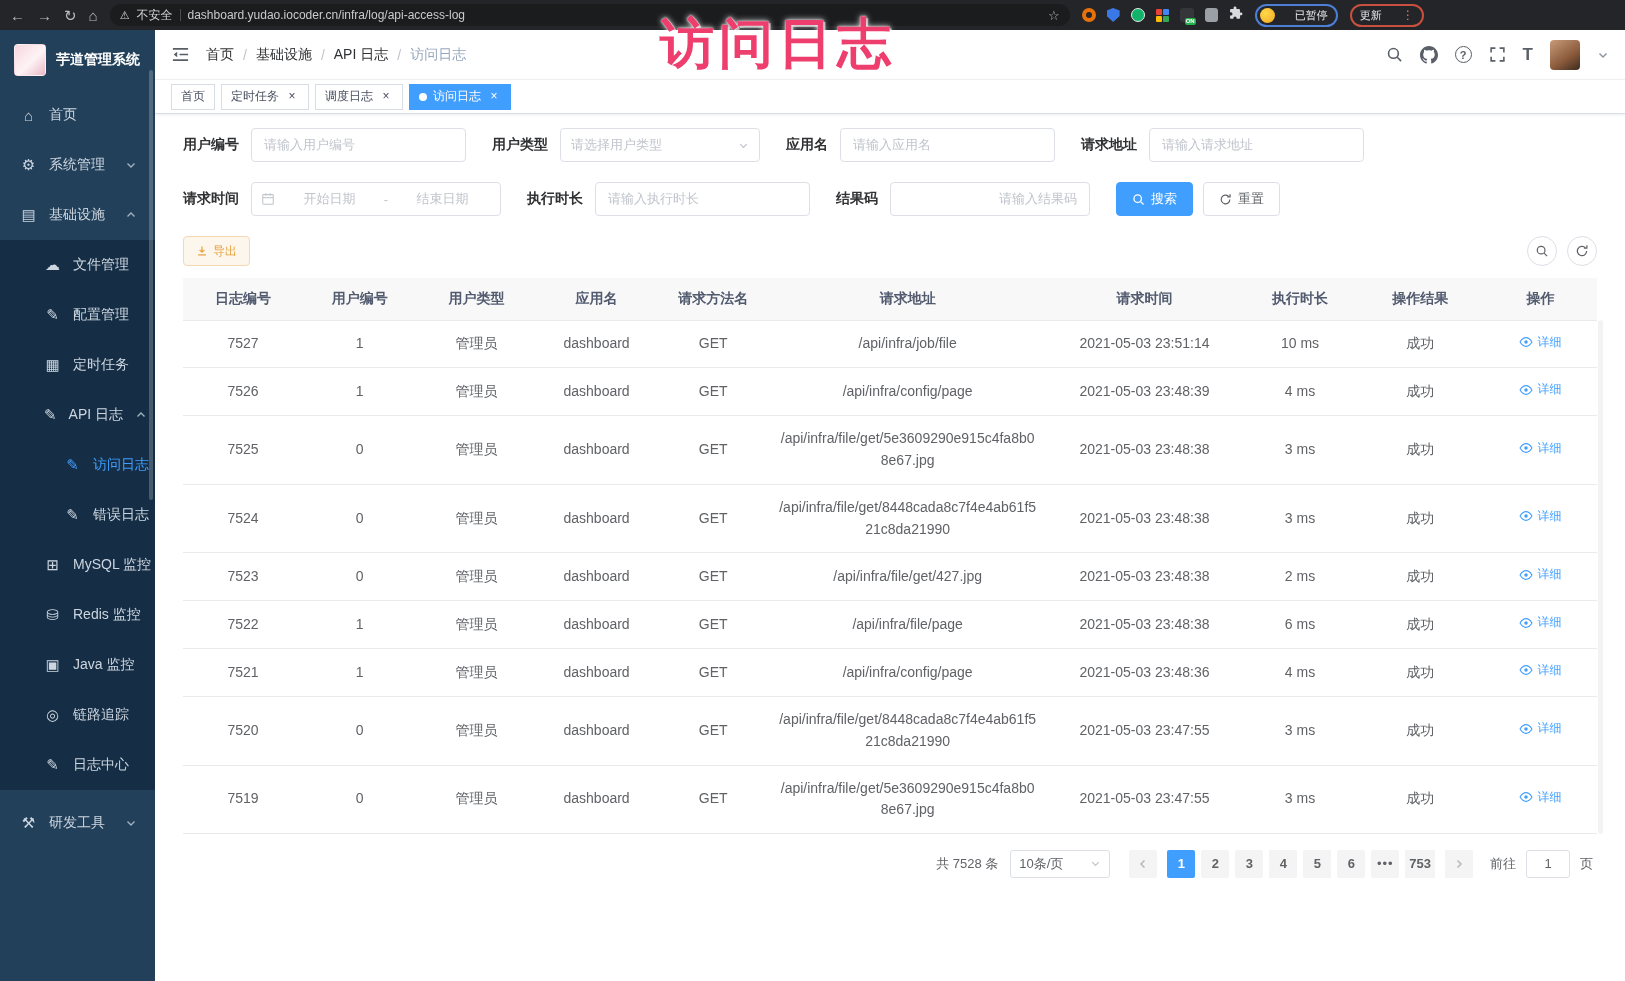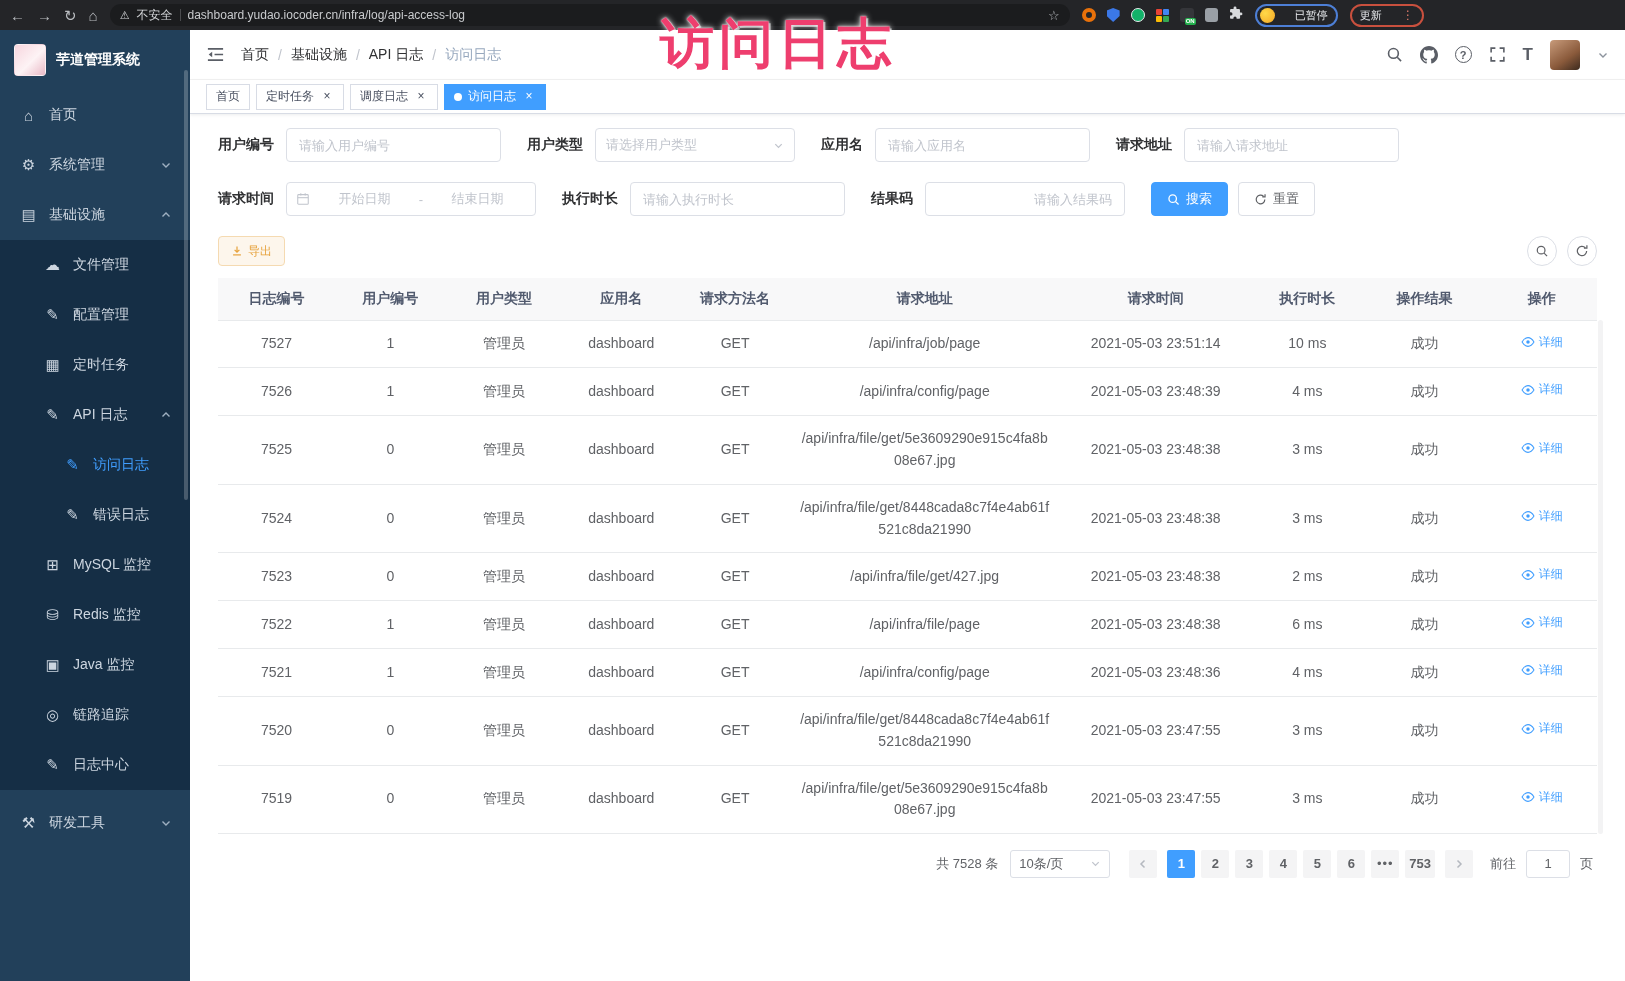--- a/index.html
+++ b/index.html
@@ -25,21 +25,21 @@
   .onbadge .on { position:absolute; right:-2px; bottom:-3px; background:#23b14d; color:#fff; font-size:6px; line-height:7px; padding:0 1px; border-radius:2px; font-weight:bold; }
   .grayext { width:13px; height:14px; background:#9aa0a6; border-radius:3px; }
   .pill { display:flex; align-items:center; gap:20px; border-radius:12px; padding:2px 8px; font-size:11px; color:#e8eaed; cursor:pointer; }
   .pill-blue { border:2px solid #4d7fd6; padding-left:3px; }
   .mini-avatar { width:15px; height:15px; border-radius:50%; background:radial-gradient(circle at 35% 35%, #ffd949, #f5a623); }
   .pill-red { border:2px solid #c9503e; gap:20px; }
   .pill-red .dots { color:#e07b6a; font-size:12px; }
 
   
   .app { display:flex; height:951px; }
-  .sidebar { width:190px; background:#22405a; color:#cdd6e0; flex-shrink:0; position:relative; overflow:hidden; }
+  .sidebar { width:155px; background:#22405a; color:#cdd6e0; flex-shrink:0; position:relative; overflow:hidden; }
   .sidebar::after { content:""; position:absolute; top:40px; right:2px; width:4px; height:430px; background:rgba(255,255,255,.22); border-radius:2px; }
   .logo-row { height:60px; display:flex; align-items:center; gap:10px; padding:0 14px; }
   .logo { width:32px; height:32px; border-radius:4px; background:linear-gradient(135deg,#f7d6de 0%,#fdf3f5 55%,#e9b9c6 100%); border:1px solid rgba(255,255,255,.25); }
   .app-title { color:#fff; font-size:14px; font-weight:bold; white-space:nowrap; }
   .menu-item { height:50px; display:flex; align-items:center; gap:12px; font-size:14px; cursor:pointer; color:#cdd6e0; }
   .menu-item.lv1 { padding-left:20px; }
   .menu-item.lv2 { padding-left:44px; }
   .menu-item.lv3 { padding-left:64px; }
   .menu-item.sub { background:#152e45; }
   .menu-item.active { color:#409eff; }
@@ -70,21 +70,21 @@
   .tag { height:26px; border:1px solid #d8dce5; background:#fff; color:#495060; font-size:12px; display:flex; align-items:center; gap:6px; padding:0 9px; cursor:pointer; }
   .tag-dot { width:8px; height:8px; border-radius:50%; background:#fff; }
   .tag.active { background:#409eff; border-color:#409eff; color:#fff; }
   .tag-close { font-size:12px; width:14px; height:14px; line-height:13px; text-align:center; border-radius:50%; }
 
   
   .content { flex:1; padding:14px 28px 0; min-width:0; position:relative; }
   .f-row { display:flex; align-items:center; margin-bottom:20px; }
   .f-item { display:flex; align-items:center; margin-right:26px; }
   .f-label { font-size:14px; font-weight:bold; color:#303133; margin-right:12px; white-space:nowrap; }
-  .f-input { height:34px; border:1px solid #dcdfe6; border-radius:4px; padding:12px 12px; font-size:13px; color:#606266; font-family:Liberation Sans, sans-serif; outline:none; }
+  .f-input { height:34px; border:1px solid #dcdfe6; border-radius:4px; padding:12px 12px; font-size:13px; color:#606266; font-family:Liberation Serif, serif; outline:none; }
   .f-input::placeholder { color:#c0c4cc; }
   .w215 { width:215px; } .w200 { width:200px;text-align:right; }
   .f-select { width:200px; height:34px; border:1px solid #dcdfe6; border-radius:4px; padding:0 10px; display:flex; align-items:center; justify-content:space-between; color:#c0c4cc; font-size:13px; cursor:pointer; }
   .f-select .sel-caret { color:#c0c4cc; display:flex; }
   .daterange { width:250px; height:34px; border:1px solid #dcdfe6; border-radius:4px; display:flex; align-items:center; gap:6px; padding:0 9px; color:#c0c4cc; font-size:13px; cursor:pointer; }
   .daterange .dr-part { flex:1; text-align:center; }
   .btn { height:34px; border-radius:4px; font-size:13px; display:inline-flex; align-items:center; gap:6px; padding:0 15px; cursor:pointer; border:1px solid #dcdfe6; background:#fff; color:#606266; font-family:"Liberation Sans",sans-serif; }
   .btn-primary { background:#409eff; border-color:#409eff; color:#fff; }
   .btn + .btn { margin-left:10px; }
 
@@ -435,21 +435,21 @@
                 <th>操作</th>
               </tr>
             </thead>
           <tbody id="tbody">
               <tr class="table-row">
                 <td>7527</td>
                 <td>1</td>
                 <td>管理员</td>
                 <td>dashboard</td>
                 <td>GET</td>
-                <td>/api/infra/job/page</td>
+                <td>/api/infra/job/file</td>
                 <td>2021-05-03 23:51:14</td>
                 <td>10 ms</td>
                 <td>成功</td>
                 <td class="op-cell"><a class="detail-link"><svg width="14" height="14" viewBox="0 0 16 16">
                       <path d="M1.2 8c2-3.4 4.4-5 6.8-5s4.8 1.6 6.8 5c-2 3.4-4.4 5-6.8 5S3.2 11.4 1.2 8z" fill="none" stroke="currentColor" stroke-width="1.2"></path>
                       <circle cx="8" cy="8" r="2" fill="currentColor"></circle>
                     </svg>详细</a></td>
               </tr>
               <tr class="table-row">
                 <td>7526</td>

